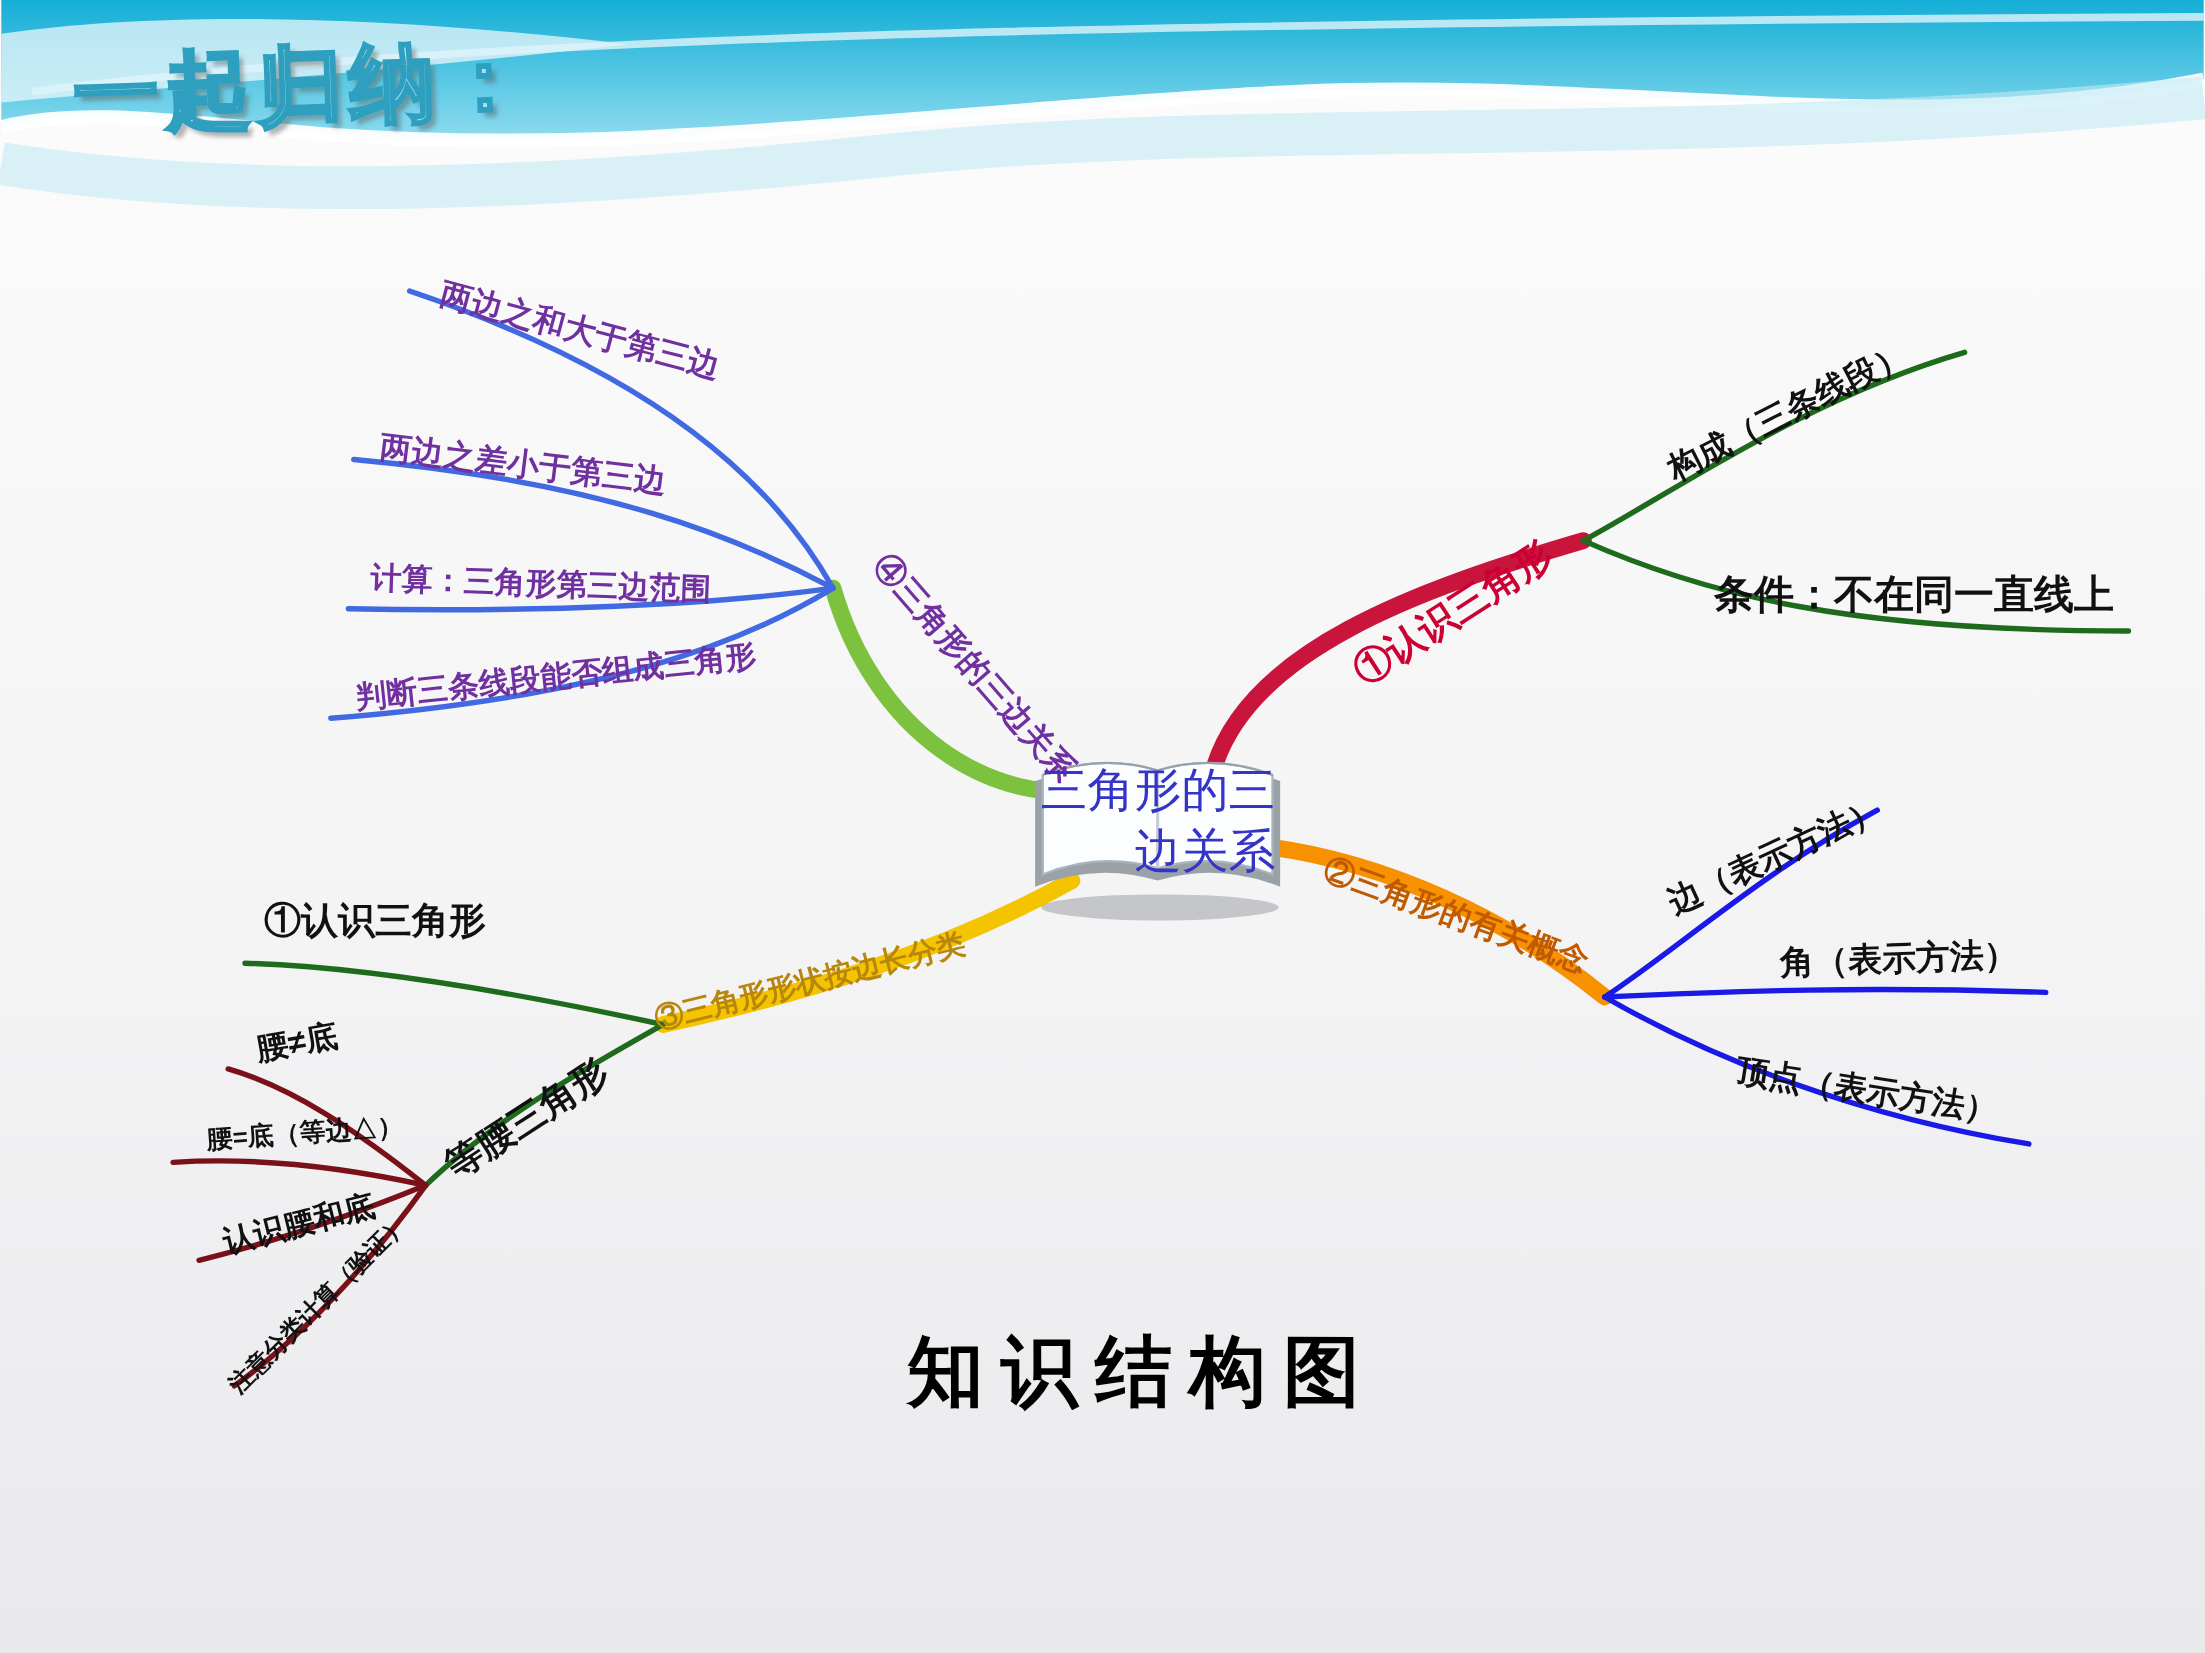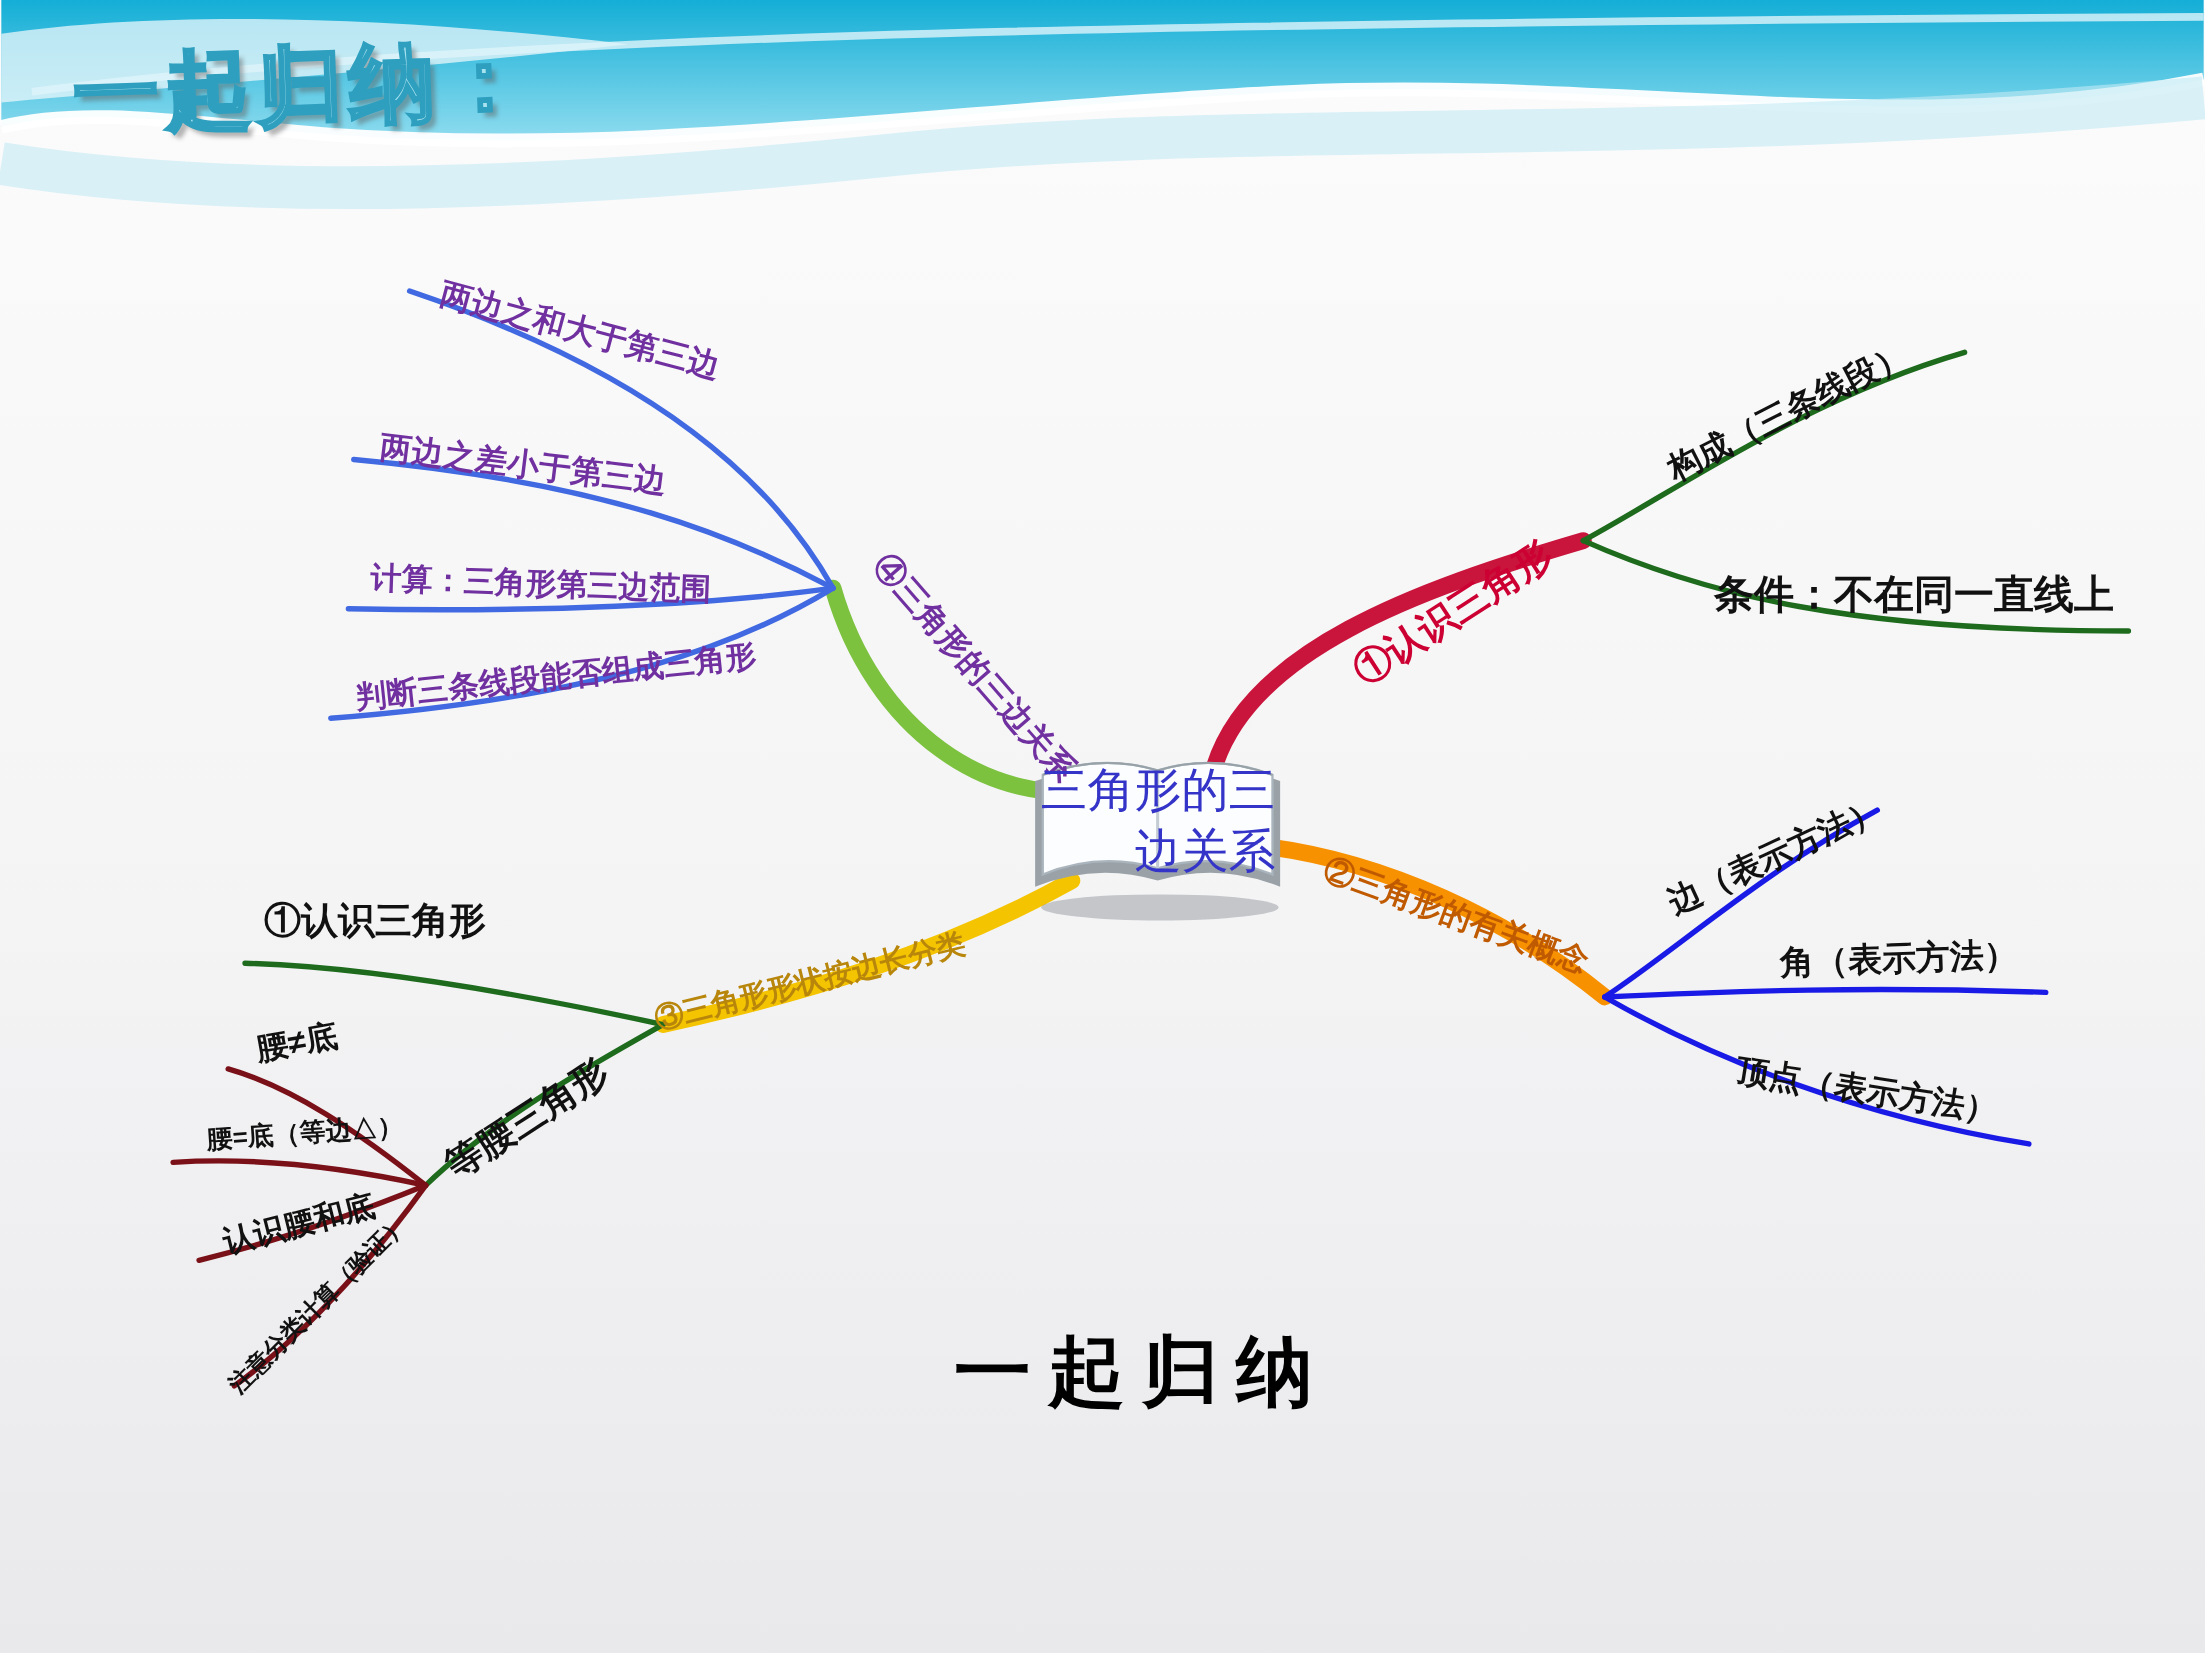--- a/index.html
+++ b/index.html
@@ -129,16 +129,16 @@
   <div class="lbl c-black" style="left:305px;top:1133px;--r:-4deg;font-size:26px">腰=底（等边△）</div>
   <div class="lbl c-black" style="left:299px;top:1224px;--r:-14deg;font-size:31px">认识腰和底</div>
   <div class="lbl c-black" style="left:318px;top:1304px;--r:-45deg;font-size:24px">注意分类计算（验证）</div>
 
   <div class="lbl c-purple" style="left:974px;top:668px;--r:49deg;font-size:32px">④三角形的三边关系</div>
   <div class="lbl c-purple" style="left:580px;top:331px;--r:15deg;font-size:32px">两边之和大于第三边</div>
   <div class="lbl c-purple" style="left:523px;top:465px;--r:7deg;font-size:32px">两边之差小于第三边</div>
   <div class="lbl c-purple" style="left:541px;top:584px;--r:2deg;font-size:31px">计算：三角形第三边范围</div>
   <div class="lbl c-purple" style="left:556px;top:677px;--r:-6deg;font-size:31px">判断三条线段能否组成三角形</div>
 
-  <div class="caption">一起归纳</div>
+  <div class="caption">知识结构图</div>
 
 </div>
 
 
 </body></html>

